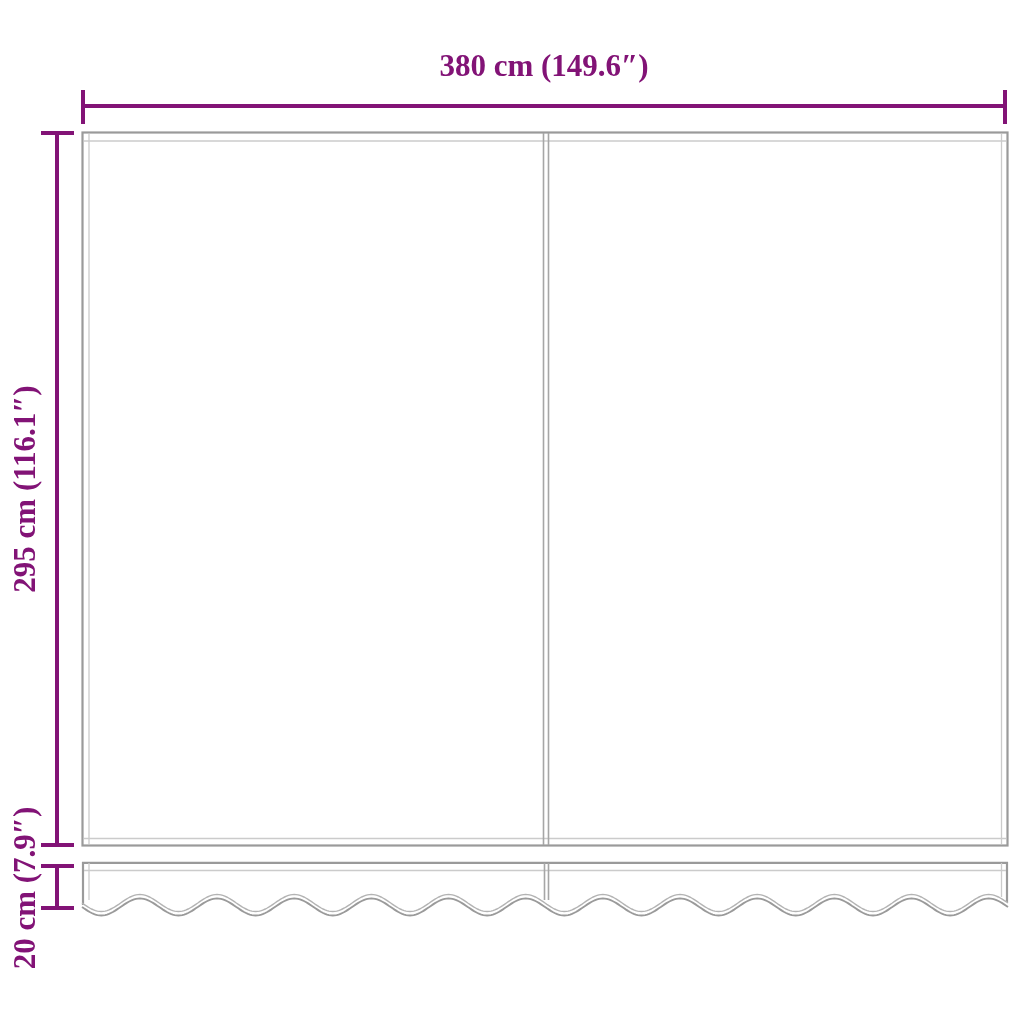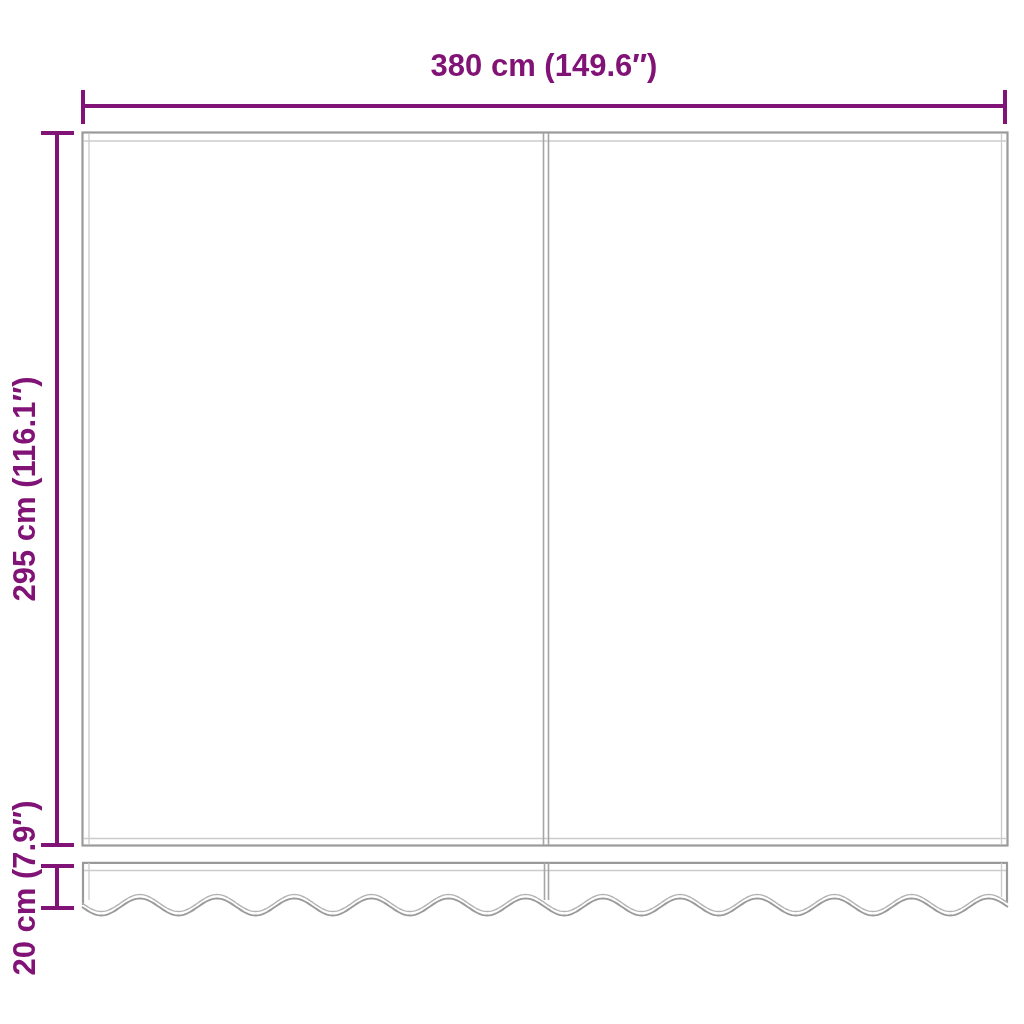--- a/index.html
+++ b/index.html
@@ -9,21 +9,21 @@
     --seam:#a6a6a6;
     --bg:#ffffff;
   }
   html,body{margin:0;padding:0;background:var(--bg);}
   .stage{
     position:relative;
     width:1024px;
     height:1024px;
     background:var(--bg);
     overflow:hidden;
-    font-family:Liberation Sans, sans-serif;
+    font-family:Liberation Serif, serif;
   }
   .stage svg{position:absolute;left:0;top:0;}
   .outline-stroke{stroke:var(--outline);stroke-width:2.2;fill:none;}
   .inner-line{stroke:var(--inner);stroke-width:1.3;fill:none;}
   .seam-line{stroke:var(--seam);stroke-width:1.6;fill:none;}
   .wave-outer{stroke:var(--outline);stroke-width:1.9;fill:none;}
   .wave-inner{stroke:#b3b3b3;stroke-width:1.4;fill:none;}
   .dim line{stroke:var(--dim);stroke-width:4;fill:none;}
   .lbl{
     position:absolute;

